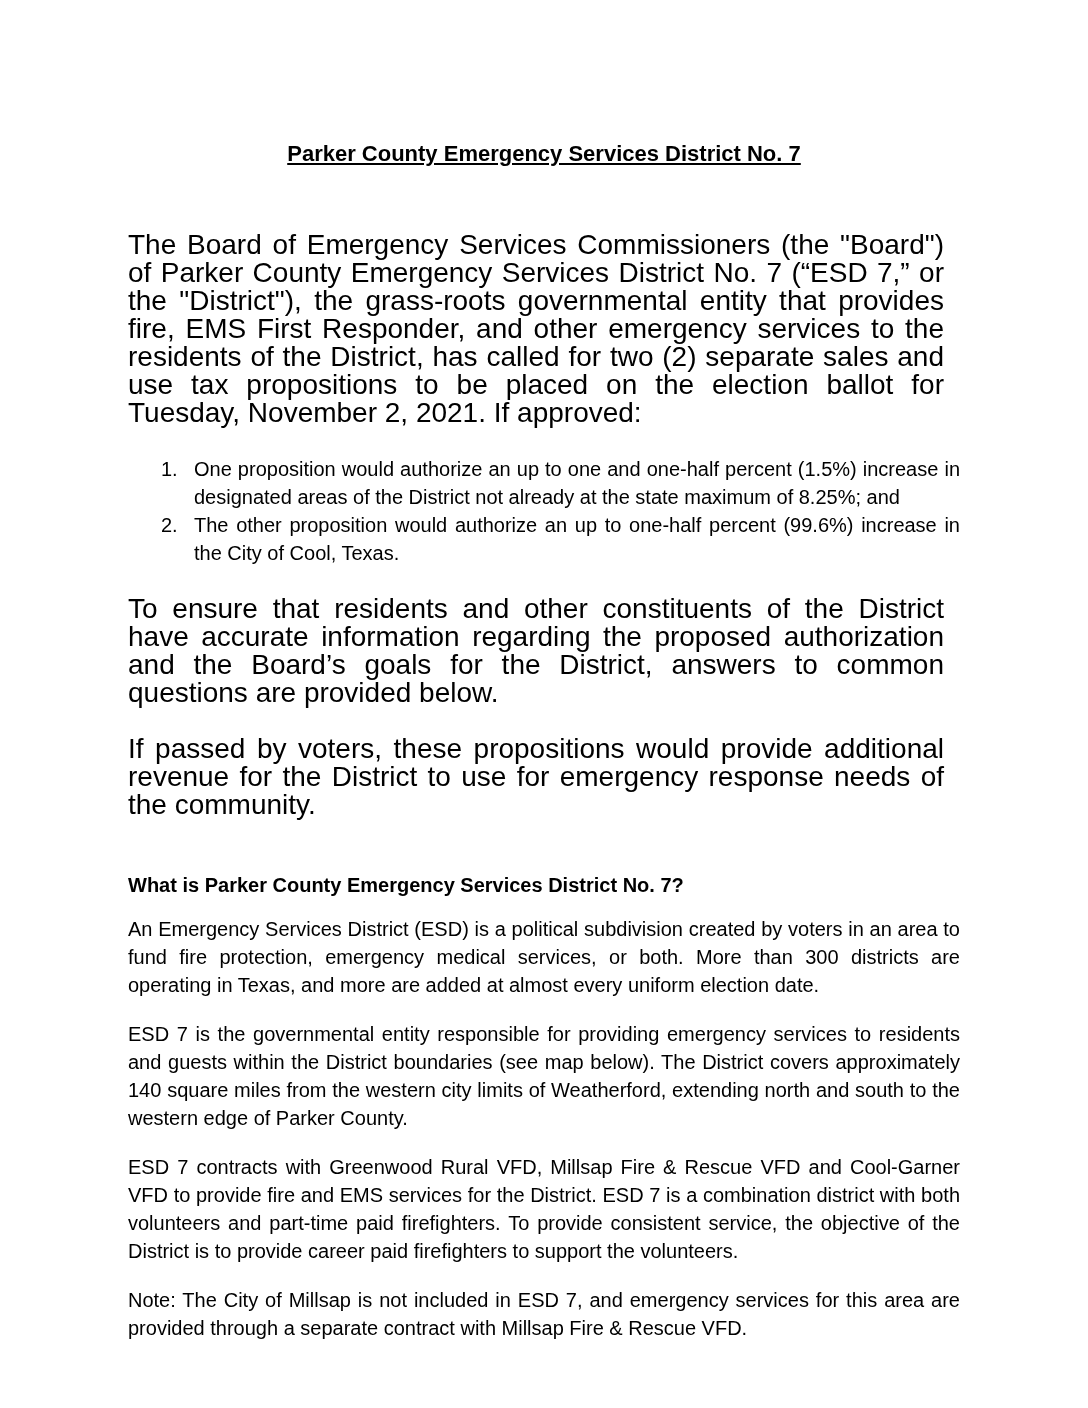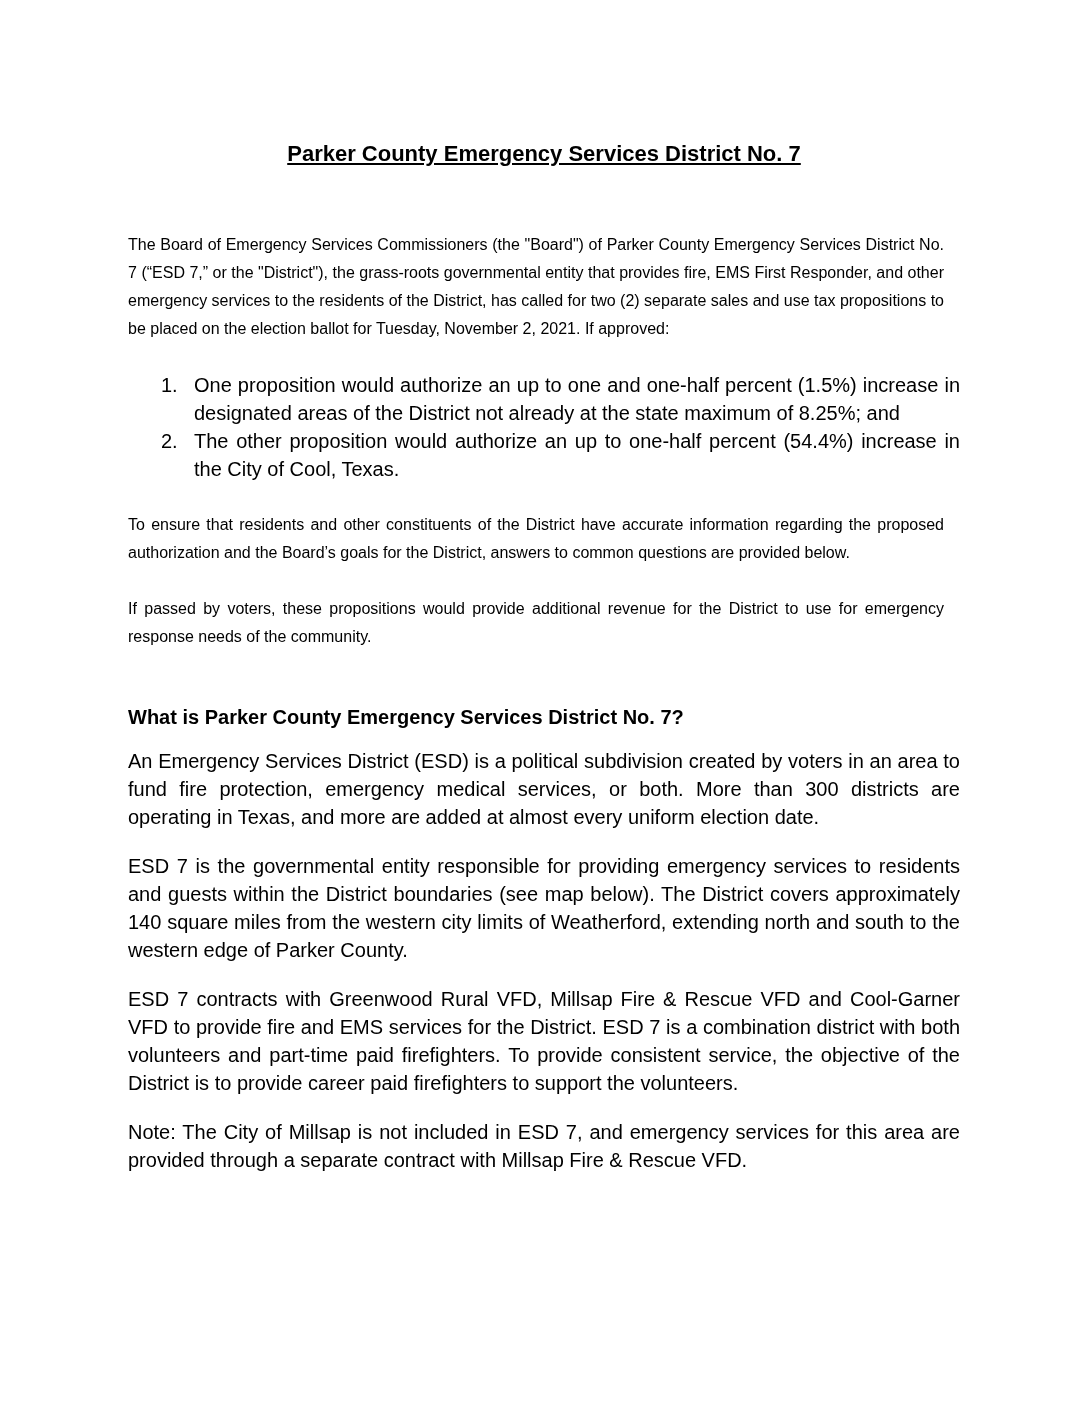--- a/index.html
+++ b/index.html
@@ -24,21 +24,21 @@
     font-weight: bold;
     font-size: 22px;
     line-height: 39px;
     margin: 0 0 58px 0;
   }
   .doc-title .title-line {
     text-decoration: underline;
     display: block;
   }
   .para {
-    font-size: 16px;
+    font-size: 28px;
     line-height: 28px;
     text-align: justify;
     margin: 0 16px 28px 0;
   }
   .num-list {
     margin: 0 0 28px 0;
   }
   .num-item {
     display: flex;
     font-size: 20px;
@@ -77,21 +77,21 @@
 
   <p class="para">The Board of Emergency Services Commissioners (the "Board") of Parker County Emergency Services District No. 7 (“ESD 7,” or the "District"), the grass-roots governmental entity that provides fire, EMS First Responder, and other emergency services to the residents of the District, has called for two (2) separate sales and use tax propositions to be placed on the election ballot for Tuesday, November 2, 2021. If approved:</p>
 
   <div class="num-list">
     <div class="num-item">
       <span class="num-marker">1.</span>
       <span class="num-text">One proposition would authorize an up to one and one-half percent (1.5%) increase in designated areas of the District not already at the state maximum of 8.25%; and</span>
     </div>
     <div class="num-item">
       <span class="num-marker">2.</span>
-      <span class="num-text">The other proposition would authorize an up to one-half percent (54.4%) increase in the City of Cool, Texas.</span>
+      <span class="num-text">The other proposition would authorize an up to one-half percent (99.6%) increase in the City of Cool, Texas.</span>
     </div>
   </div>
 
   <p class="para">To ensure that residents and other constituents of the District have accurate information regarding the proposed authorization and the Board’s goals for the District, answers to common questions are provided below.</p>
 
   <p class="para">If passed by voters, these propositions would provide additional revenue for the District to use for emergency response needs of the community.</p>
 
   <h2 class="section-heading">What is Parker County Emergency Services District No. 7?</h2>
 
   <p class="section-para">An Emergency Services District (ESD) is a political subdivision created by voters in an area to fund fire protection, emergency medical services, or both. More than 300 districts are operating in Texas, and more are added at almost every uniform election date.</p>

